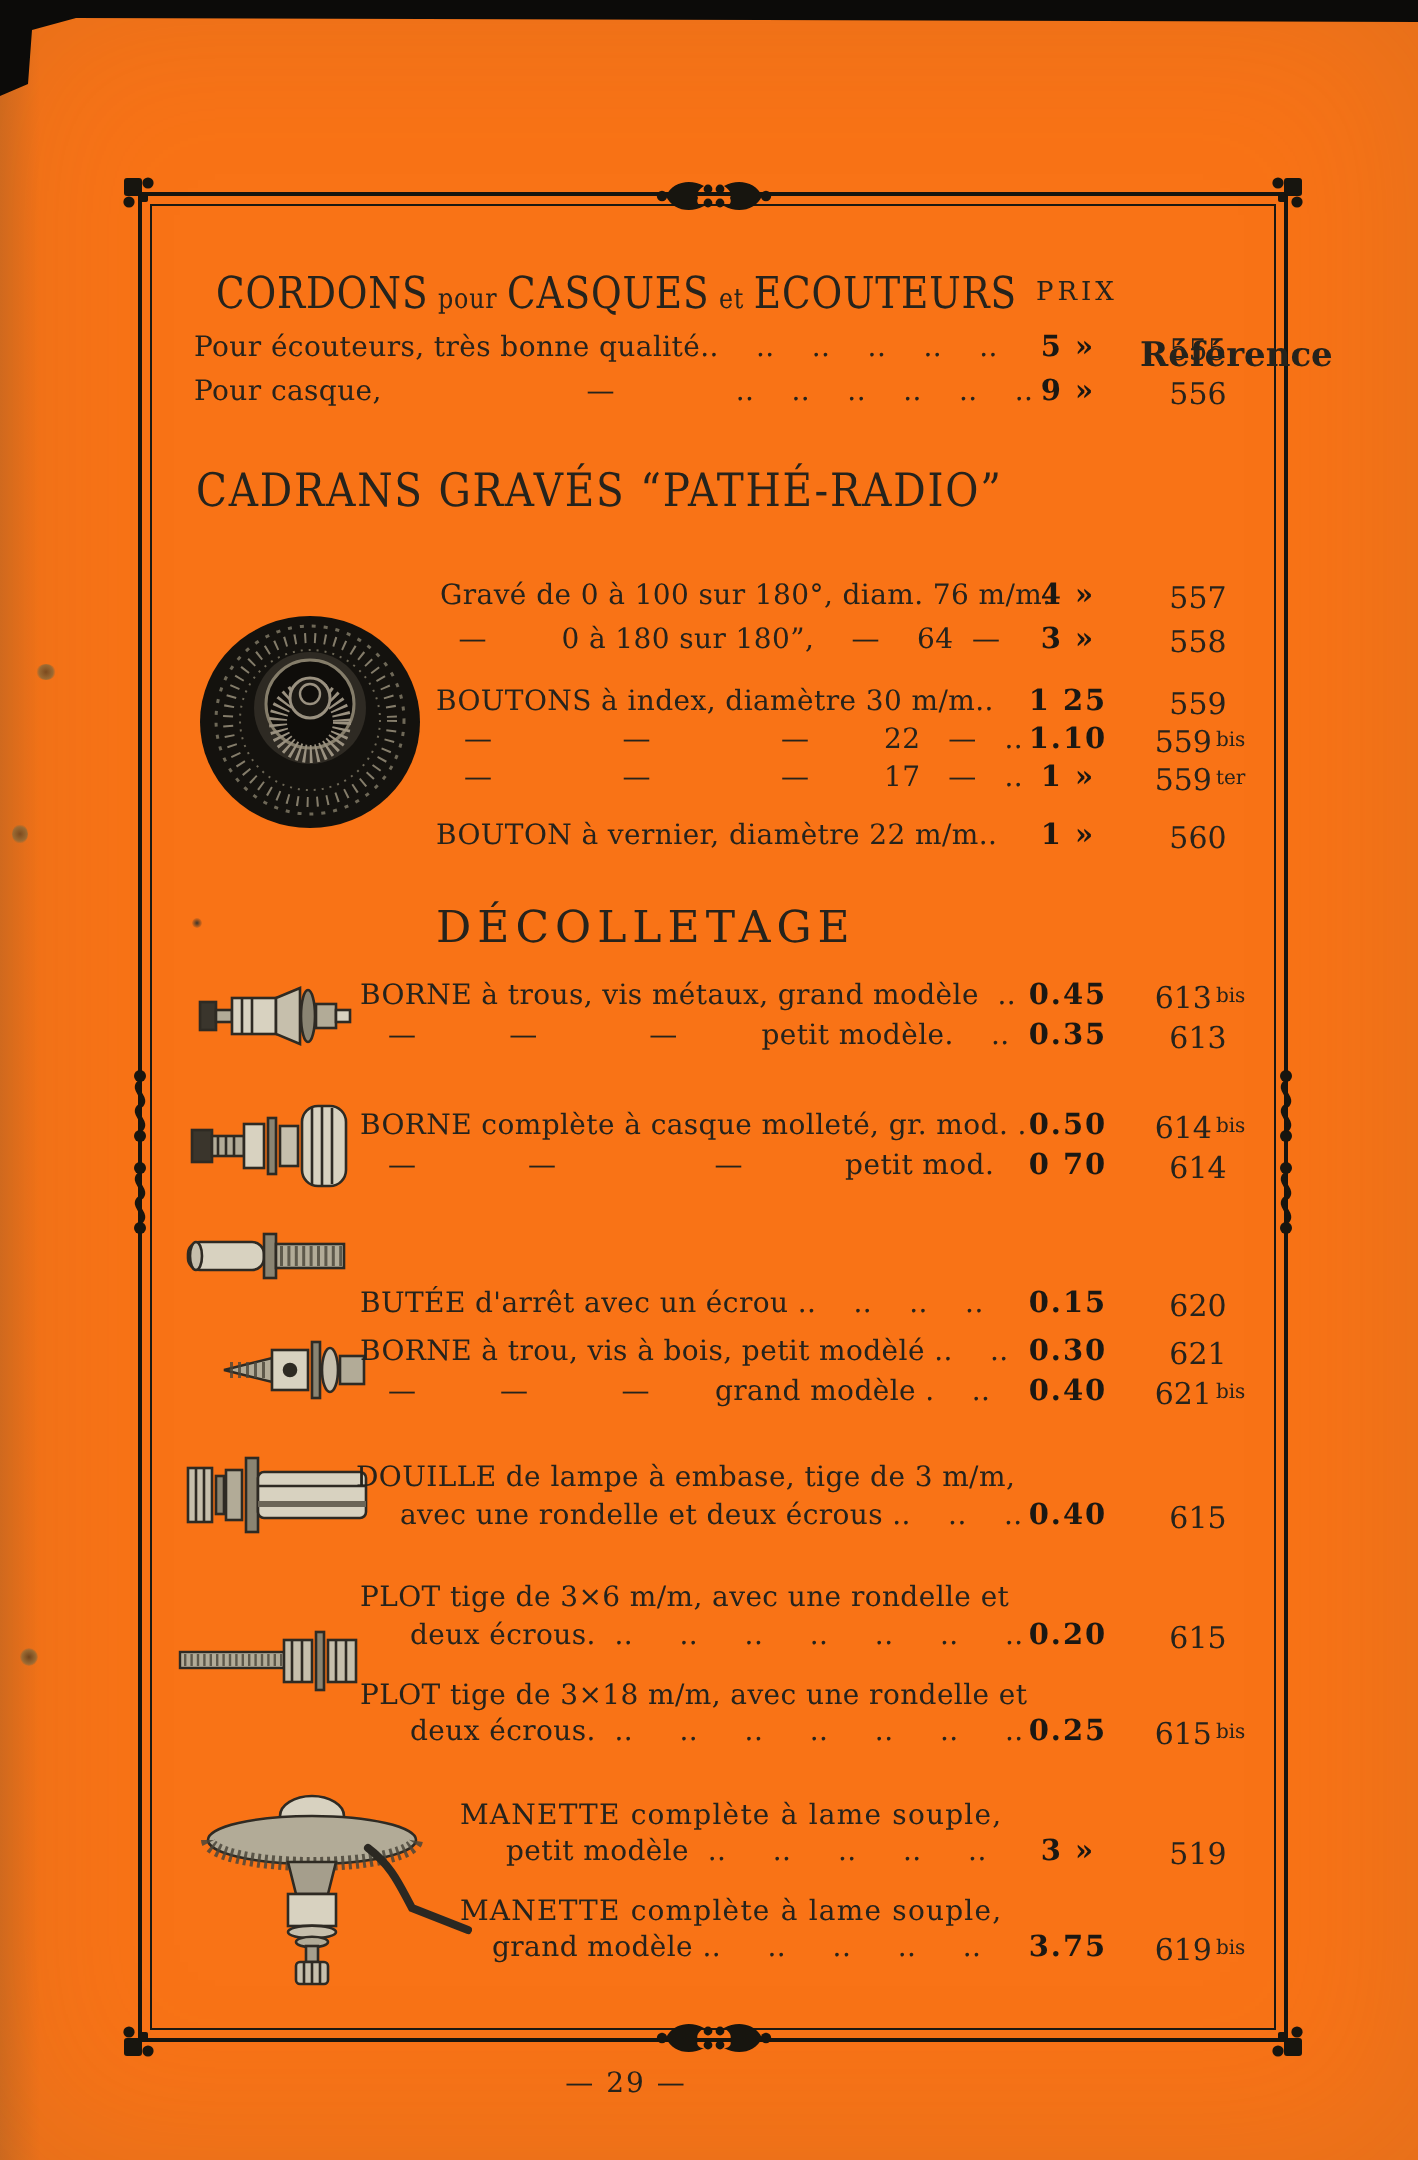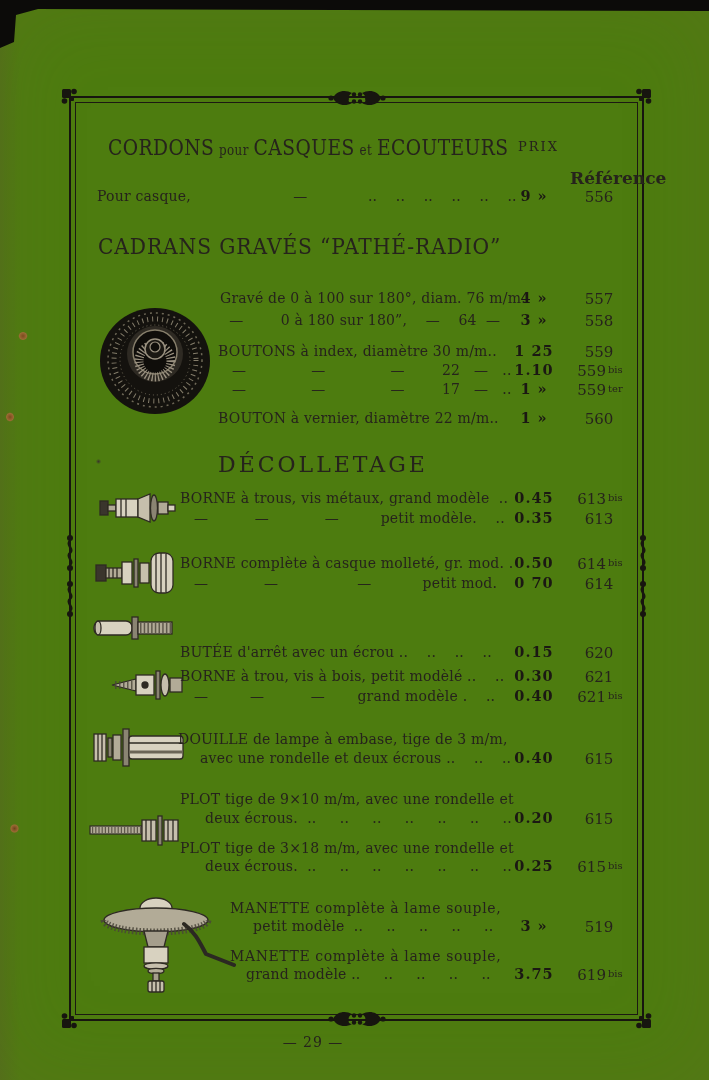--- a/index.html
+++ b/index.html
@@ -1,18 +1,18 @@
 <!DOCTYPE html>
 <html><head>
 <meta charset="utf-8">
 <style>
   html,body { margin:0; padding:0; background:#888; }
   .page {
     position:relative; width:709px; height:1080px; overflow:hidden;
-    background:#4d7c0f;
+    background:#f97316;
     font-family:"DejaVu Serif", serif; color:#26231c;
     box-shadow: inset 0 0 90px rgba(120,100,60,.18);
   }
   .page::before { 
     content:""; position:absolute; left:0; top:0; width:20px; height:1080px;
     background:linear-gradient(90deg, rgba(90,75,50,.20), rgba(90,75,50,0));
     pointer-events:none;
   }
   .scan-edge {
     position:absolute; left:0; top:0; width:709px; height:48px; background:#0c0b09;
@@ -160,20 +160,25 @@
         <path d="M7,9 C2,13 12,17 7,21 C2,25 12,29 7,33" stroke="#17150f" stroke-width="2.4" fill="none"></path>
         <path d="M7,55 C2,59 12,63 7,67 C2,71 12,75 7,79" stroke="#17150f" stroke-width="2.4" fill="none"></path>
       </svg>
     </div>
   </div>
 
   <div class="abs title"><span class="tw">CORDONS</span> <span class="ts">pour</span> <span class="tw">CASQUES</span> <span class="ts">et</span> <span class="tw">ECOUTEURS</span></div>
   <div class="abs colhead-prix">PRIX</div>
   <div class="abs colhead-ref">Référence</div>
 
+  <div class="row" style="top:166px">
+      <span class="d" style="left:97px">Pour écouteurs, très bonne qualité..    ..    ..    ..    ..    ..</span>
+      <span class="p">5 »</span>
+      <span class="r"><span>555</span><span class="sfx"></span></span>
+    </div>
   <div class="row" style="top:188px">
       <span class="d" style="left:97px">Pour casque,                      —             ..    ..    ..    ..    ..    ..</span>
       <span class="p">9 »</span>
       <span class="r"><span>556</span><span class="sfx"></span></span>
     </div>
 
   <div class="abs h-cadrans">CADRANS GRAVÉS “PATHÉ-RADIO”</div>
 
   <div class="row" style="top:290px">
       <span class="d" style="left:220px">Gravé de 0 à 100 sur 180°, diam. 76 m/m.</span>
@@ -352,21 +357,21 @@
         <line x1="58" y1="8" x2="58" y2="29"></line>
           <line x1="63" y1="8" x2="63" y2="29"></line>
         <rect x="70" y="4" width="4" height="29" fill="#8a8472"></rect>
         <rect x="76" y="8" width="14" height="21" fill="#c6bfac"></rect>
         <line x1="80" y1="8" x2="80" y2="29"></line>
           <line x1="85" y1="8" x2="85" y2="29"></line>
       </g>
     </svg>
   </div>
   <div class="row" style="top:791px">
-      <span class="d" style="left:180px">PLOT tige de 9×10 m/m, avec une rondelle et</span>
+      <span class="d" style="left:180px">PLOT tige de 3×6 m/m, avec une rondelle et</span>
     </div>
   <div class="row" style="top:810px">
       <span class="d" style="left:205px">deux écrous.  ..     ..     ..     ..     ..     ..     ..</span>
       <span class="p">0.20</span>
       <span class="r"><span>615</span><span class="sfx"></span></span>
     </div>
   <div class="row" style="top:840px">
       <span class="d" style="left:180px">PLOT tige de 3×18 m/m, avec une rondelle et</span>
     </div>
   <div class="row" style="top:858px">

